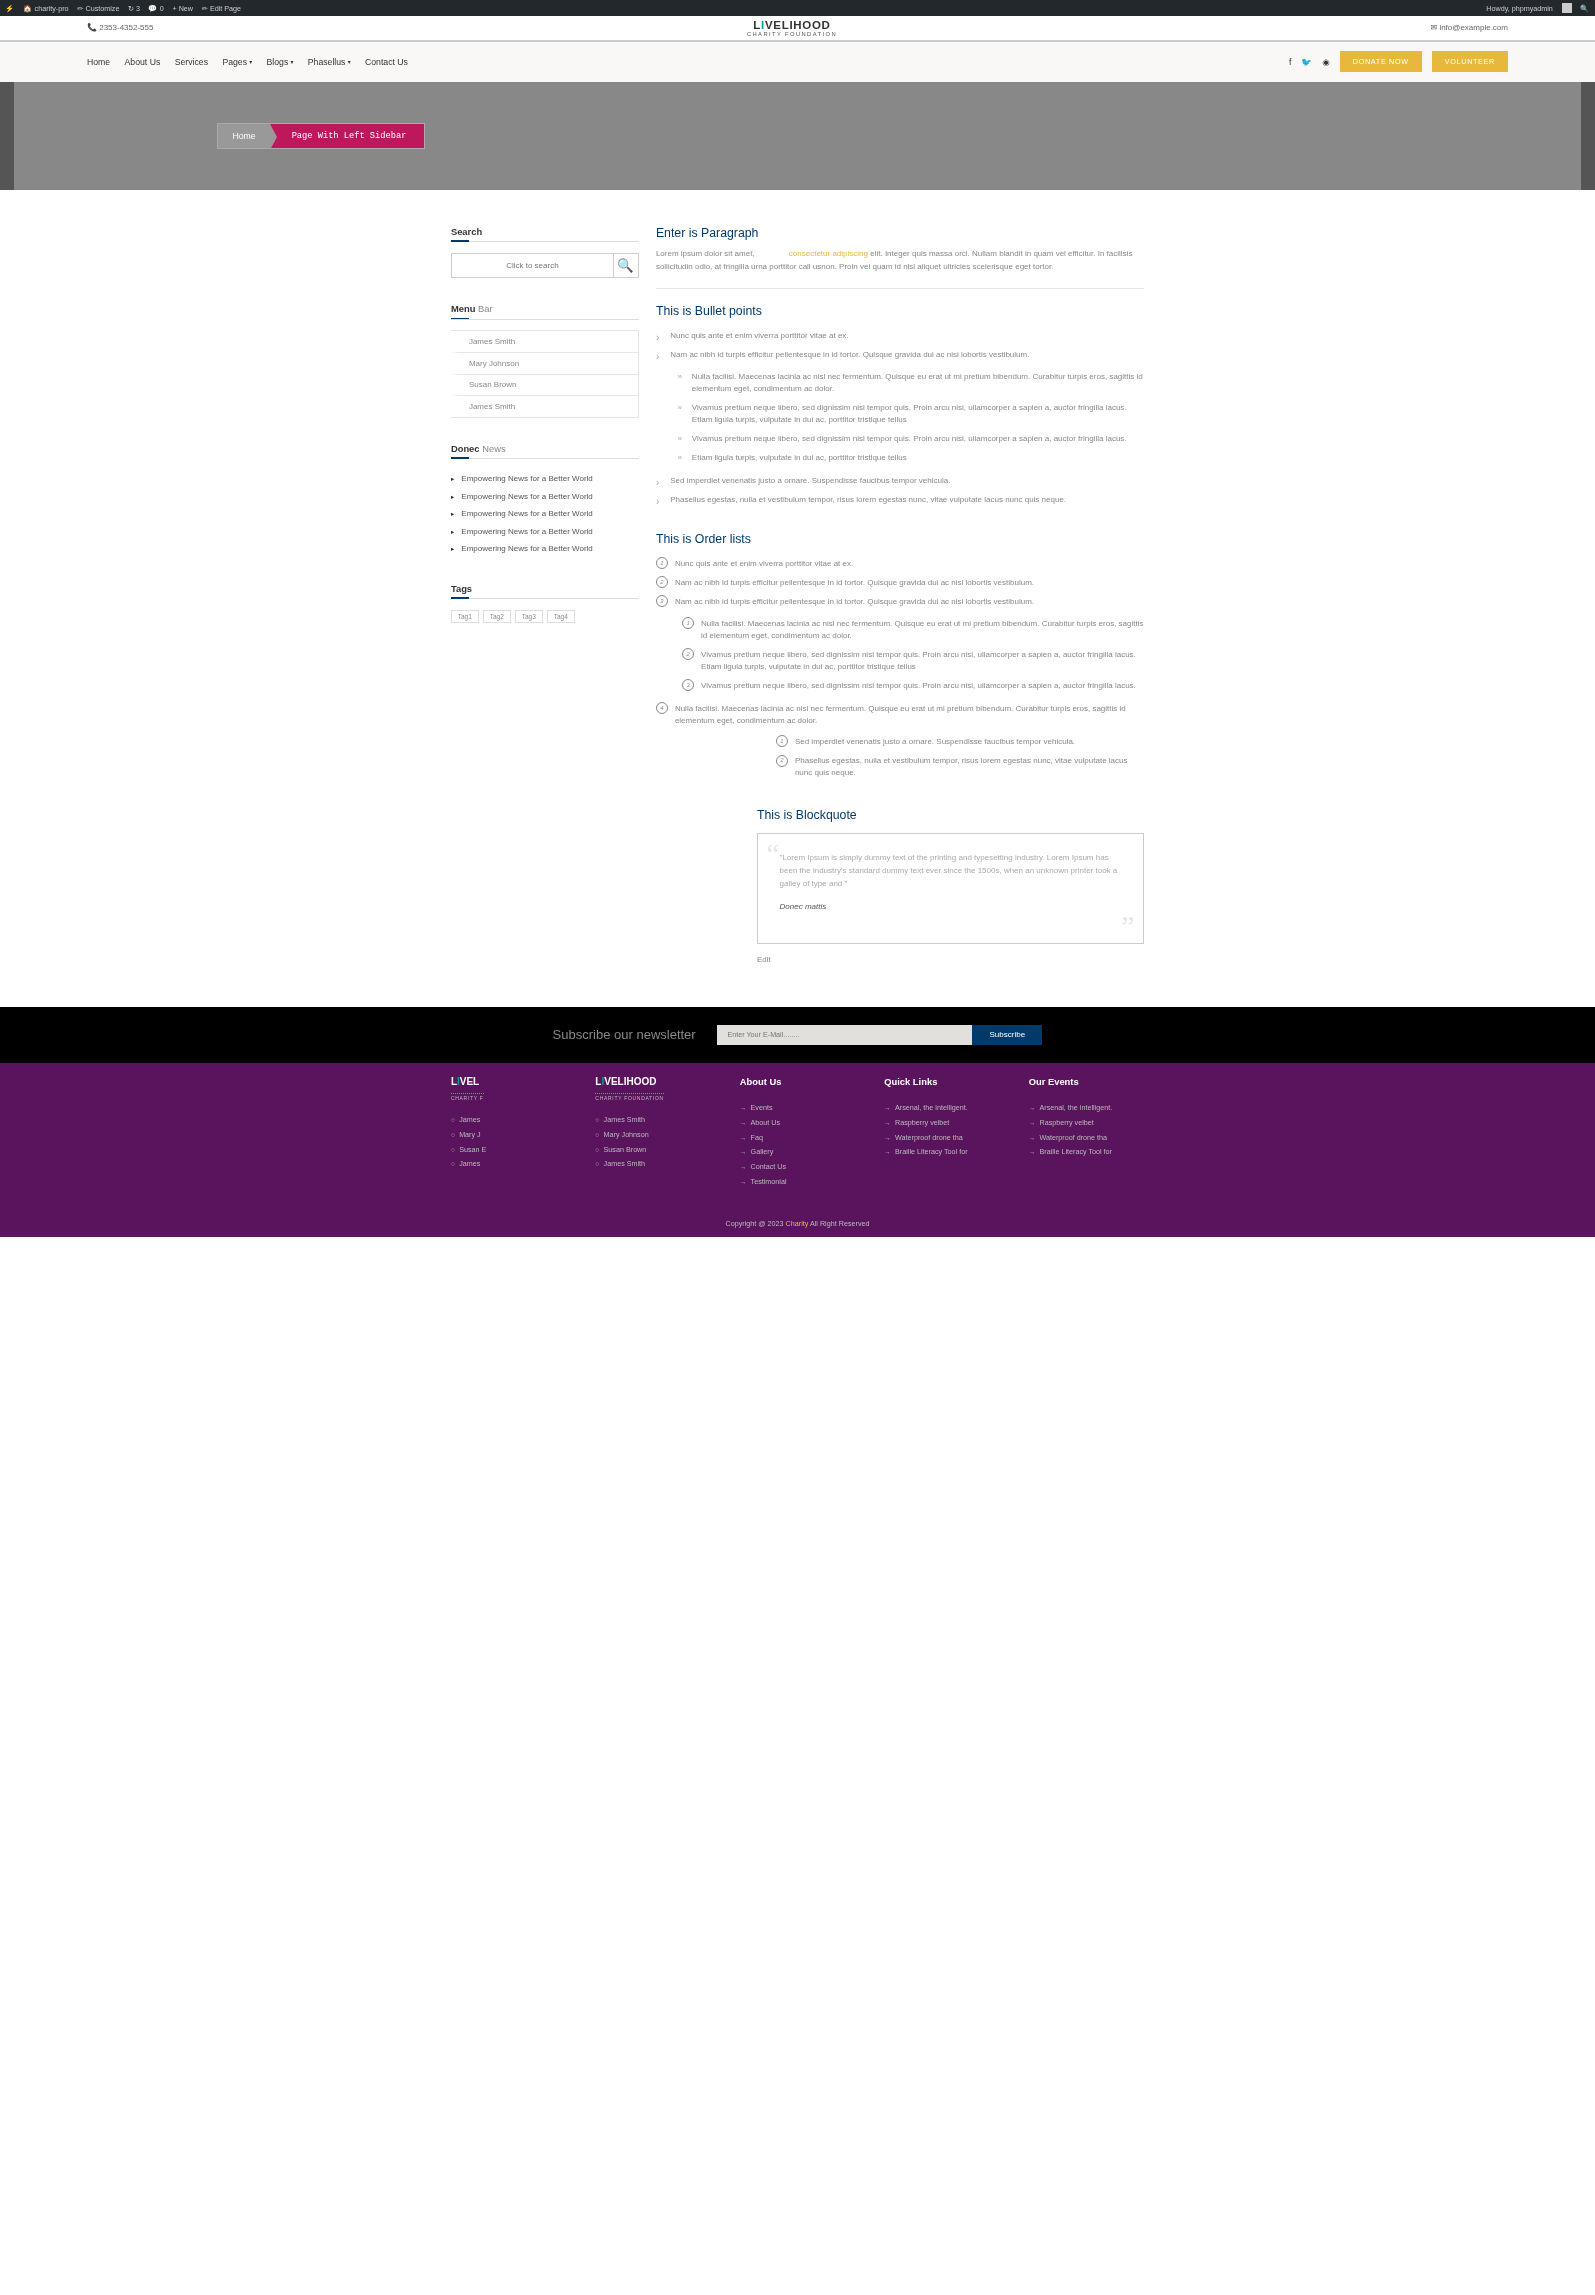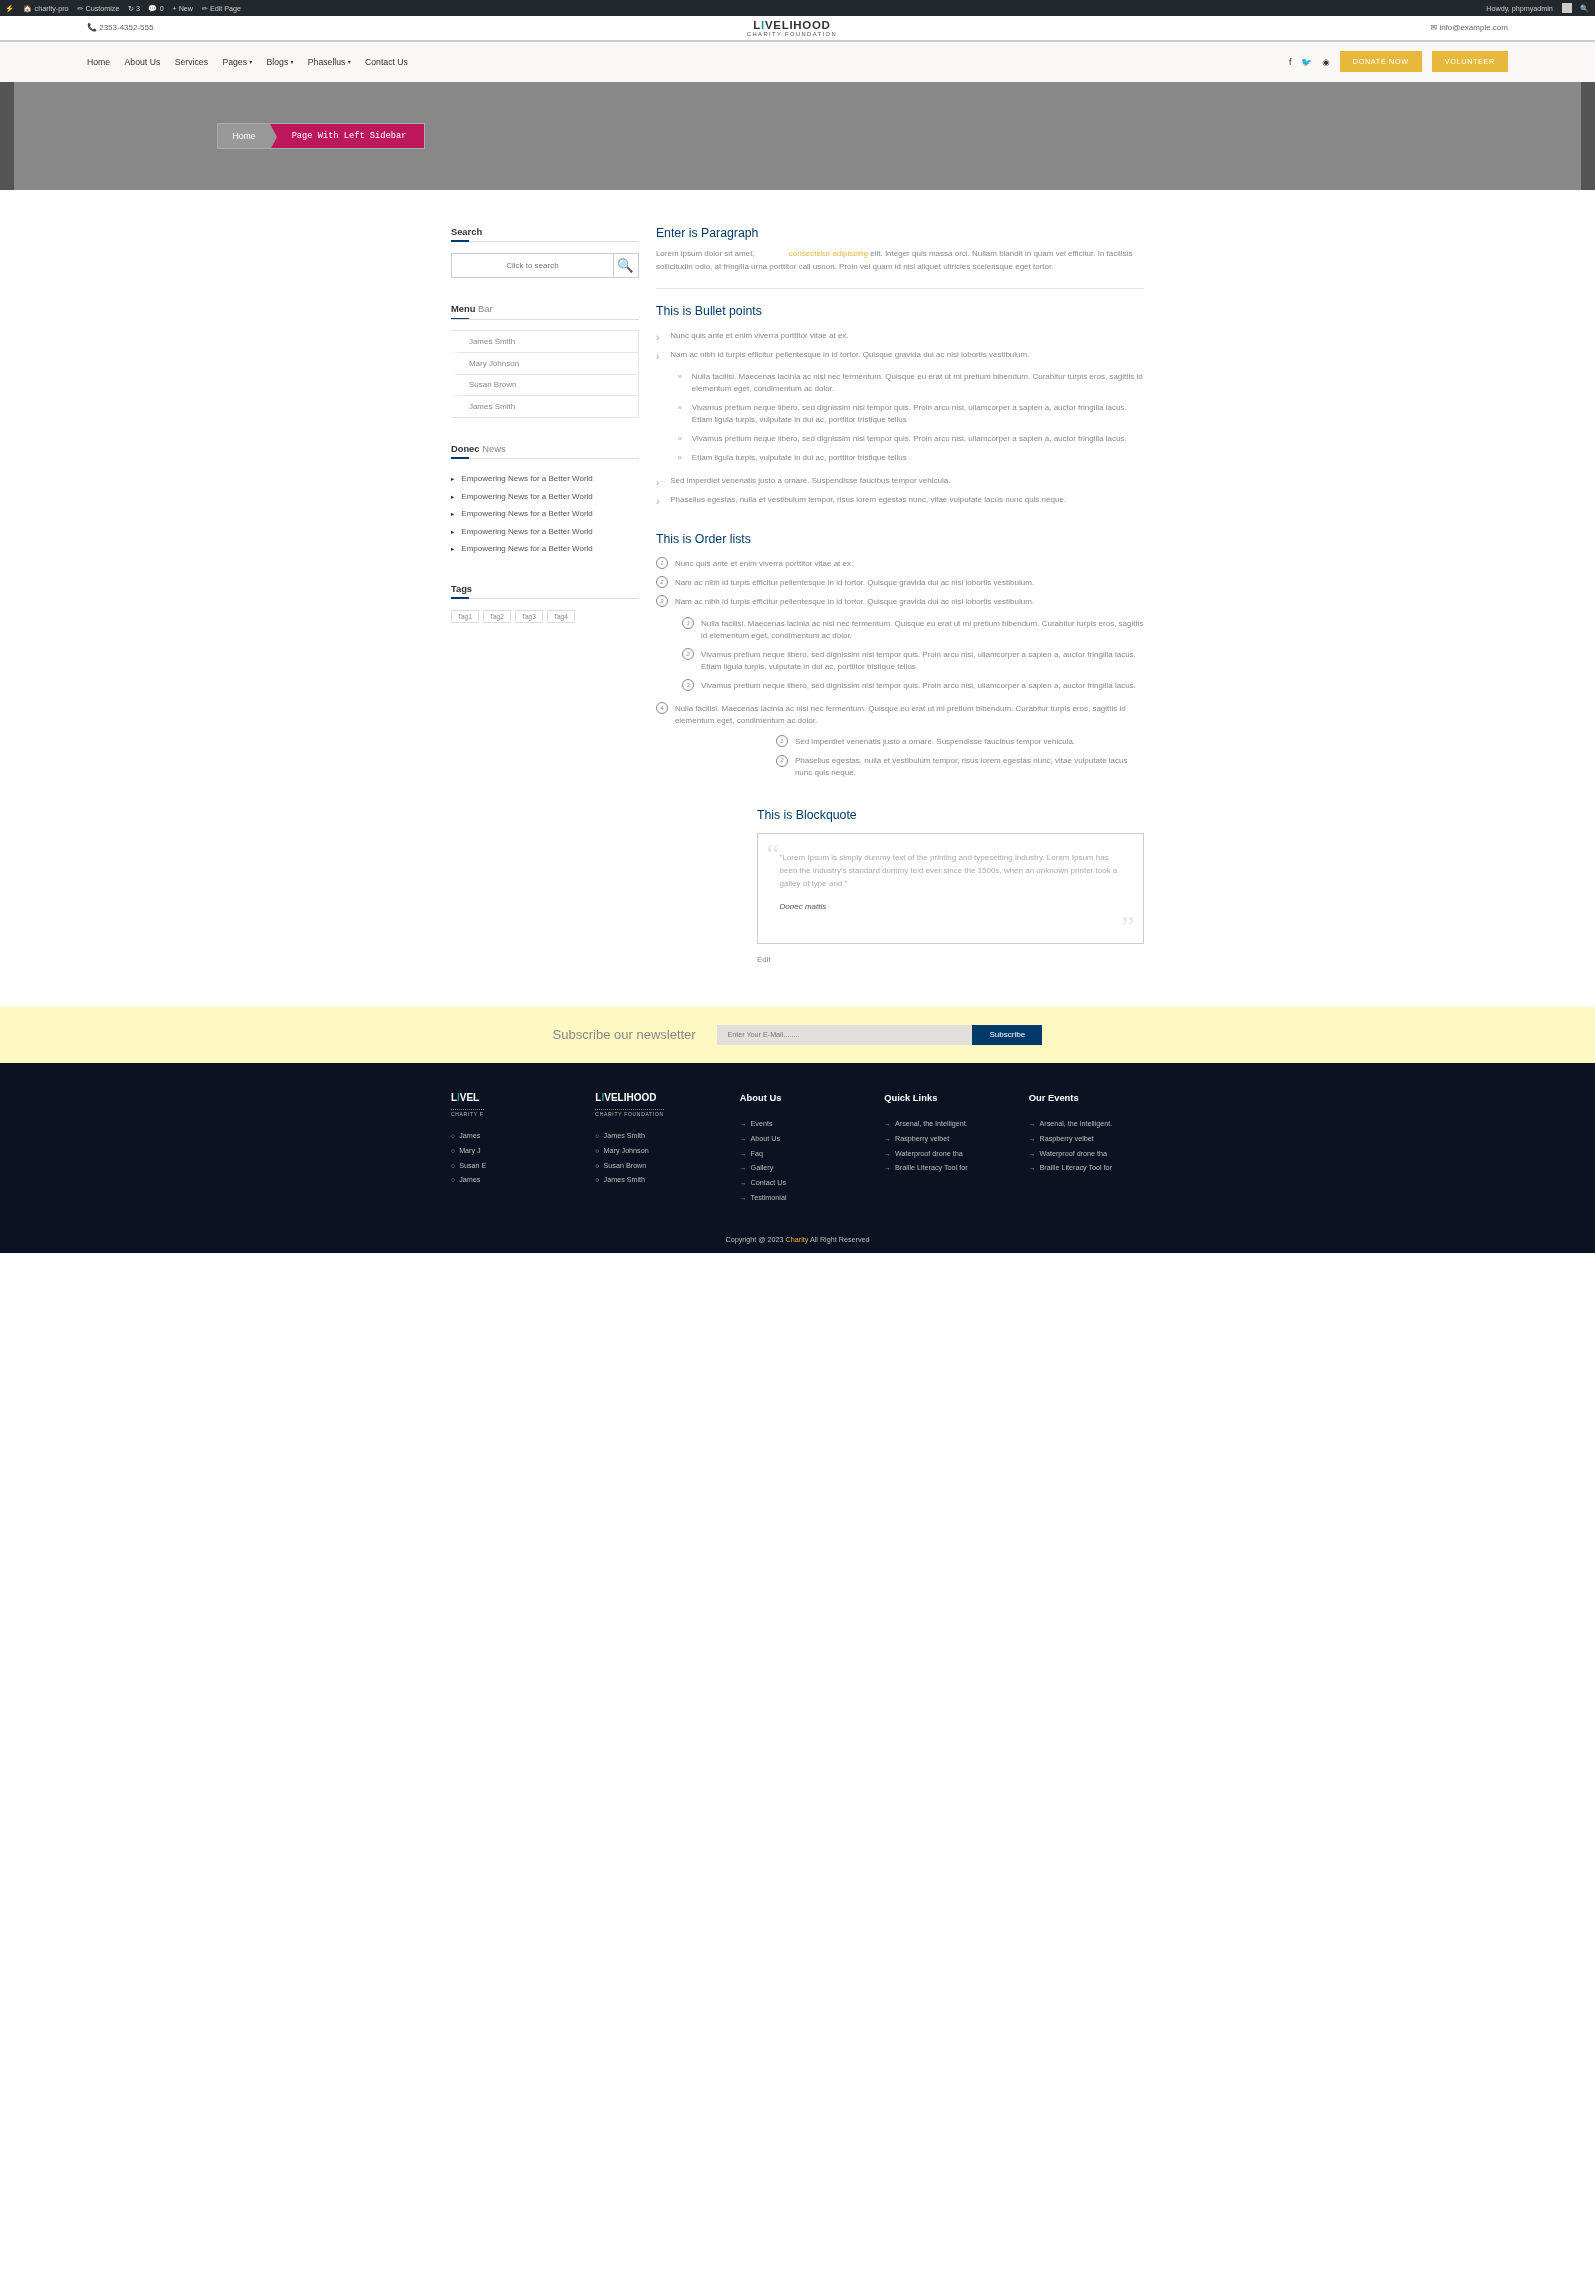--- a/index.html
+++ b/index.html
@@ -82,29 +82,29 @@
 .blockquote-box { border: 0.7px solid #ccc; padding: 18px 21.7px; position: relative; margin-top: 10.8px; }
 .blockquote-box p { color: #aaa; font-size: 8px; }
 .blockquote-box .author { color: #555; font-style: italic; }
 .quote-mark { color: #e5e5e5; font-size: 29px; position: absolute; line-height: 1; font-family: Georgia, serif; }
 .quote-open { top: 5.8px; left: 8.7px; }
 .quote-close { bottom: 1.4px; right: 8.7px; }
 
 .edit-link { font-size: 8px; color: #888; margin-top: 10.8px; }
 
 
-.newsletter { background: #fef9c3; padding: 18px 16px; margin-top: 43px; }
+.newsletter { background: #000000; padding: 18px 16px; margin-top: 43px; }
 .newsletter-inner { max-width: 722px; margin: 0 auto; display: flex; align-items: center; justify-content: center; gap: 21.7px; padding: 0 14.4px; }
 .newsletter-inner h3 { color: #888; font-size: 13px; font-weight: normal; }
 .newsletter-form { display: flex; flex: 1; max-width: 325px; }
 .newsletter-form input { flex: 1; border: none; background: #e2e0dd; padding: 5.8px 10px; font-size: 7.2px; }
 .newsletter-form button { background: #003a6b; color: #fff; border: none; padding: 5.8px 17.3px; font-size: 8px; }
 
 
-.footer { background: #0f172a; color: #ccc; padding: 29px 0 0; position: relative; }
+.footer { background: #701a75; color: #ccc; padding: 13px 0 0; position: relative; }
 .footer::before { content: ''; position: absolute; inset: 0; background: rgba(0,0,0,0.2); }
 .footer-inner { max-width: 722px; margin: 0 auto; display: flex; gap: 29px; padding: 0 14.4px; position: relative; }
 .footer-col { flex: 1; }
 .footer-col h4 { color: #fff; font-size: 9.4px; margin-bottom: 13px; font-weight: bold; }
 .footer-col ul { list-style: none; }
 .footer-col li { font-size: 7.2px; padding: 2.9px 0; color: #bbb; }
 .footer-col li::before { content: '→'; margin-right: 4.3px; font-size: 6.5px; }
 .footer-col.dotted li::before { content: '○'; }
 .footer-logo { color: #fff; font-weight: bold; font-size: 10px; margin-bottom: 4.3px; }
 .footer-logo .teal { color: #00a09a; }

